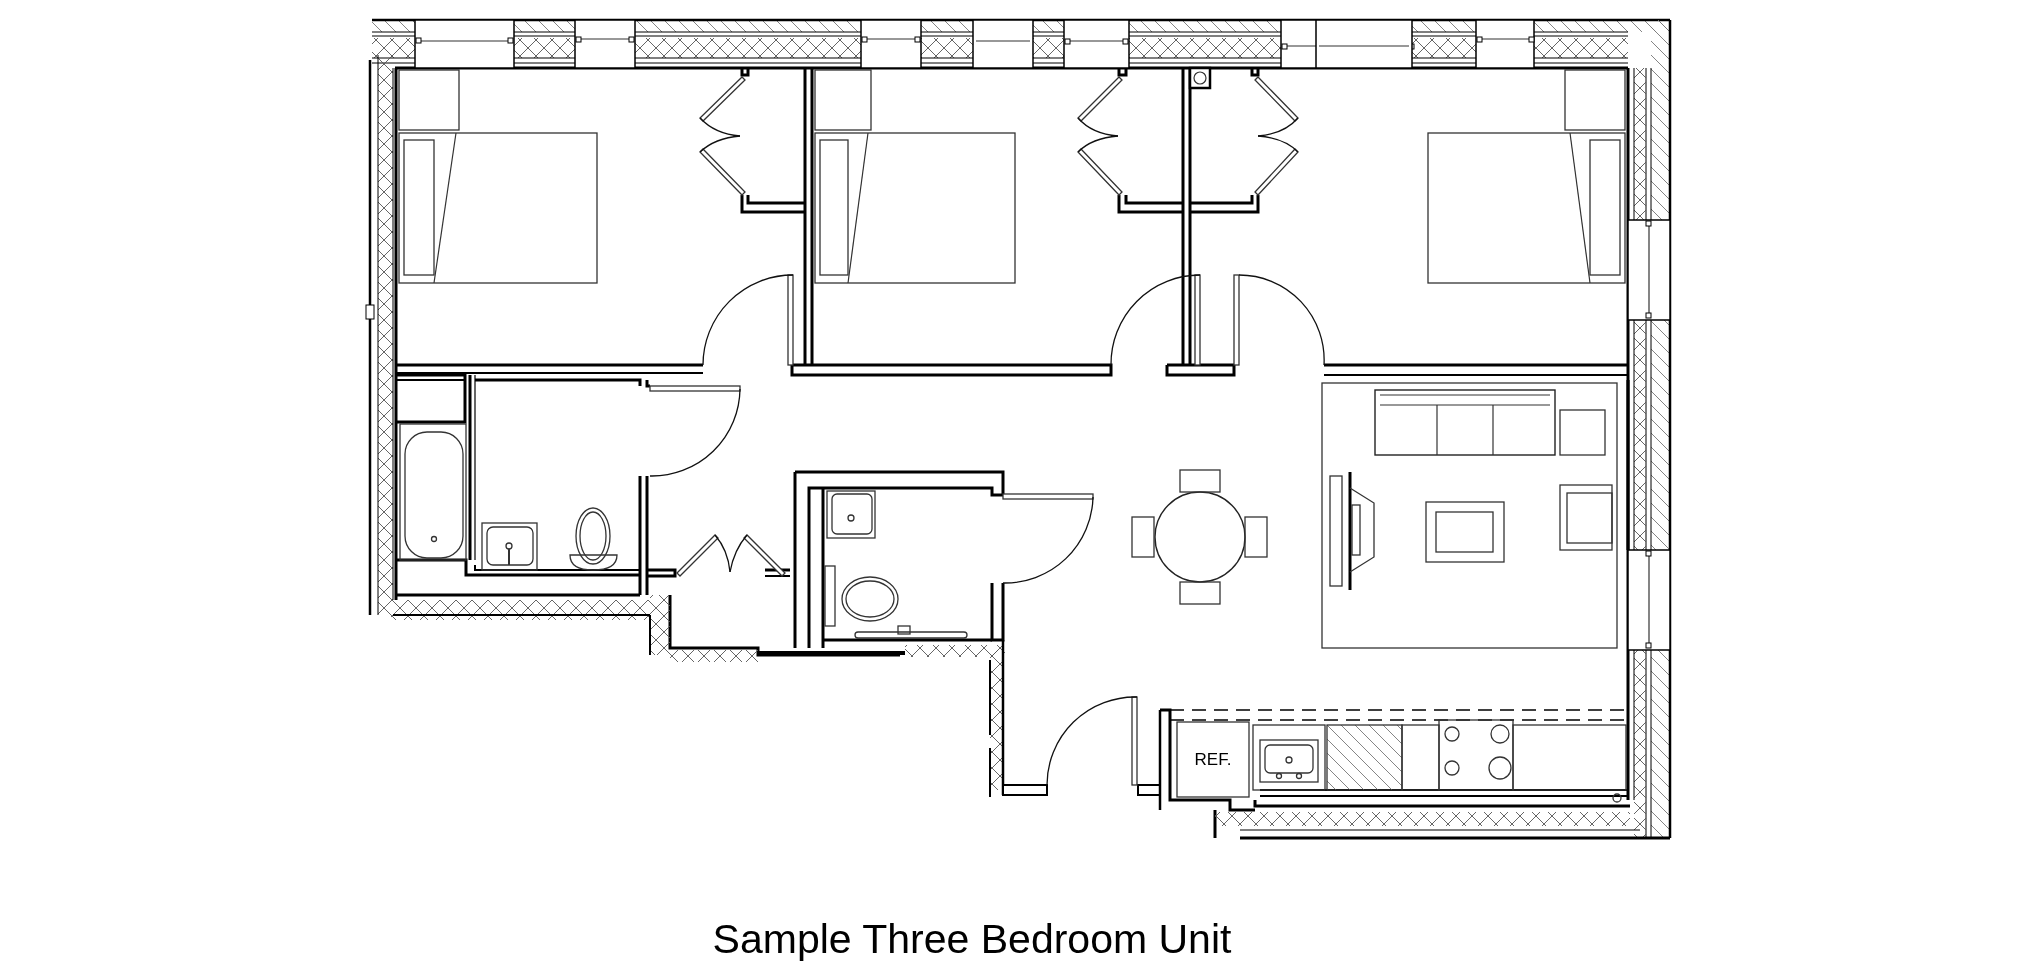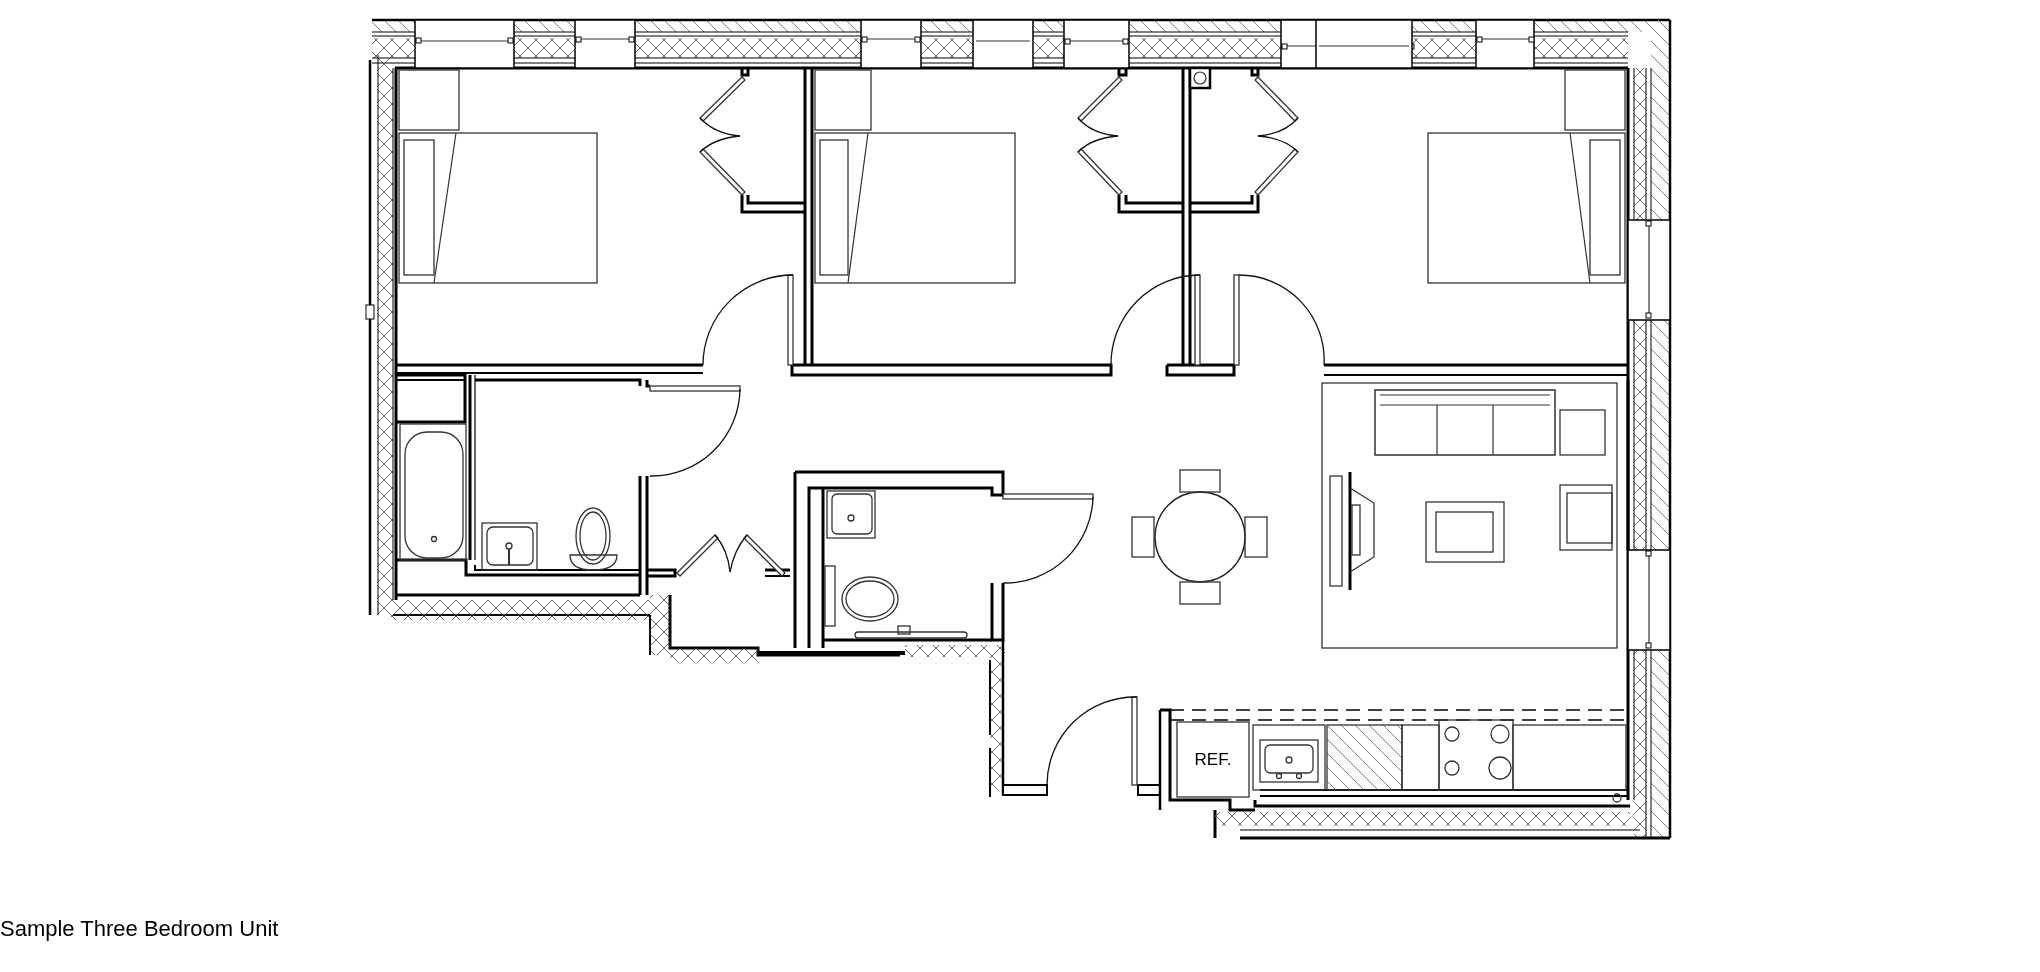--- a/index.html
+++ b/index.html
@@ -8,21 +8,21 @@
   .w { fill:none; stroke:#000; stroke-width:3; }
   .w2 { fill:none; stroke:#000; stroke-width:2; }
   .t { fill:none; stroke:#333; stroke-width:1.3; }
   .f { fill:none; stroke:#222; stroke-width:1.4; }
   .hatchd { fill:url(#dh); stroke:none; }
   .glass { fill:#fff; stroke:#000; stroke-width:1.5; }
   .arc { fill:none; stroke:#111; stroke-width:1.3; }
   .leaf { fill:#fff; stroke:#333; stroke-width:1.3; }
   .dash { fill:none; stroke:#000; stroke-width:1.5; stroke-dasharray:14 8; }
   .label { font-family:"Liberation Sans", sans-serif; font-size:17px; fill:#000; }
-  #caption { position:absolute; left:0; width:1944px; top:916px; text-align:left; font-size:22px; color:#000; font-family:"Liberation Sans", sans-serif; }
+  #caption { position:absolute; left:0; width:1944px; top:916px; text-align:center; font-size:41px; color:#000; font-family:"Liberation Sans", sans-serif; }
 </style>
 </head>
 <body>
 
 <svg id="plan" viewBox="0 0 2040 972" xmlns="http://www.w3.org/2000/svg">
   <defs>
     <pattern id="xh" width="16" height="16" patternUnits="userSpaceOnUse">
       <path d="M0 0 L16 16 M16 0 L0 16" stroke="#555" stroke-width="0.9"></path>
     </pattern>
     <pattern id="dh" width="14" height="14" patternUnits="userSpaceOnUse">

